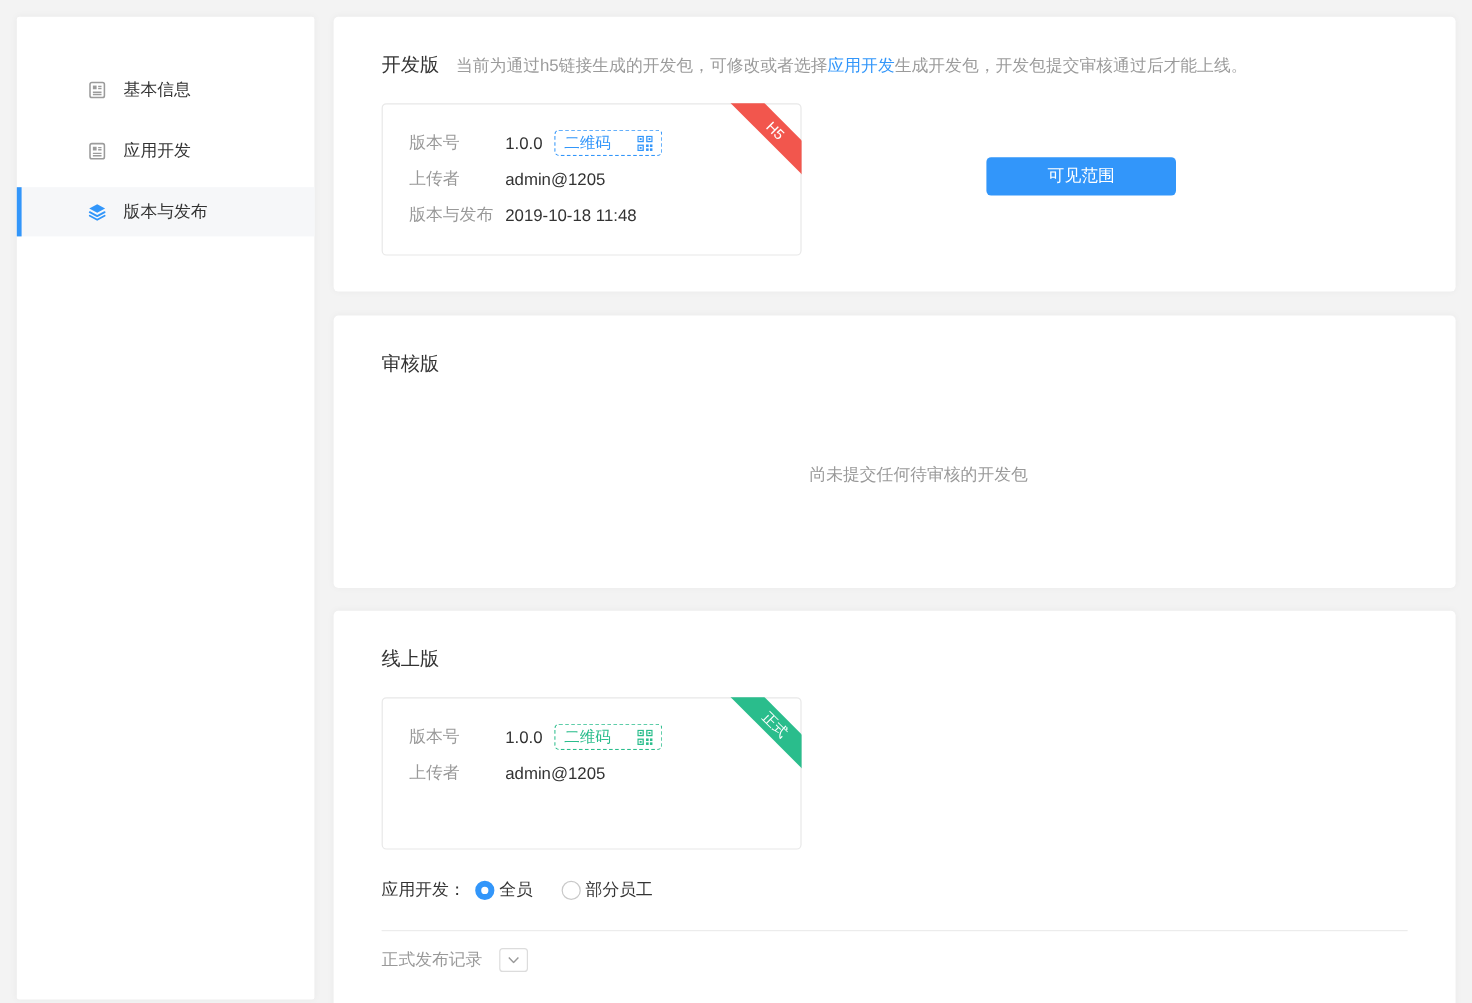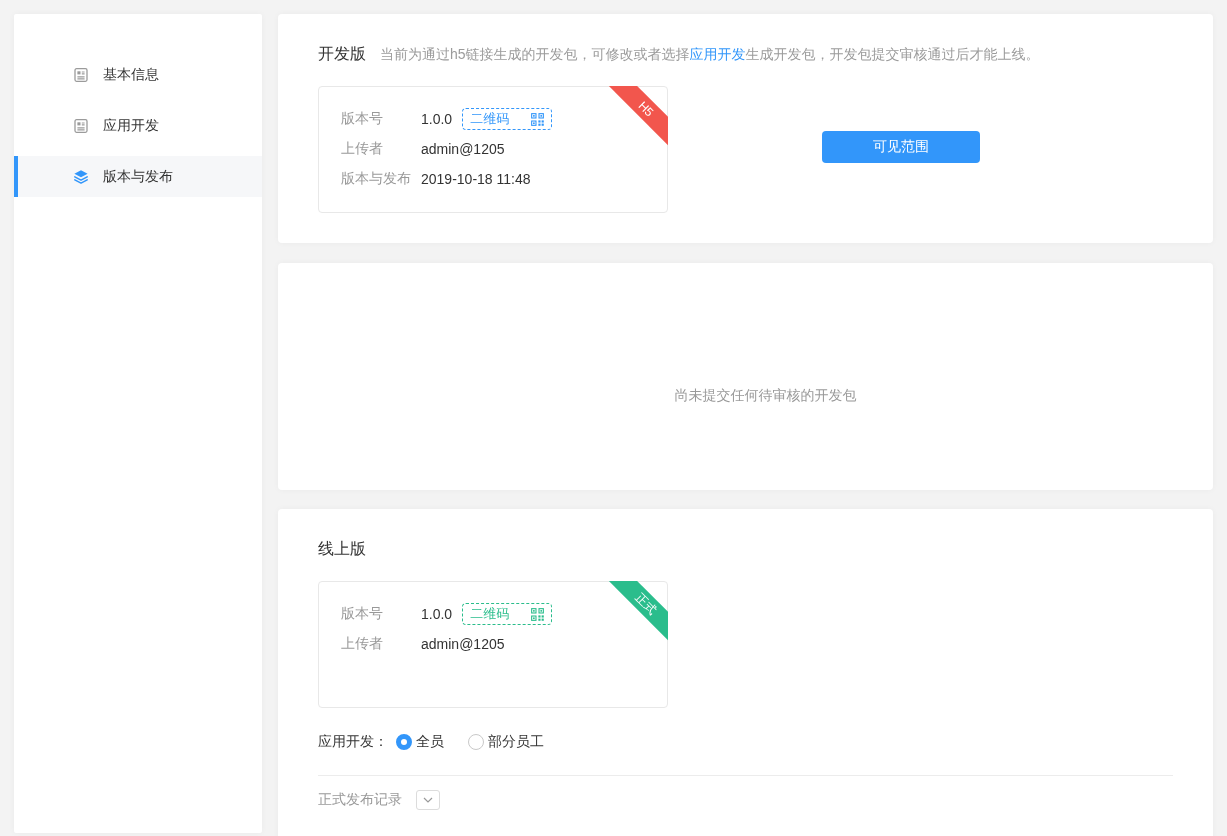--- a/index.html
+++ b/index.html
@@ -202,20 +202,23 @@
     <div class="vrow">
       <span class="vlabel">版本与发布</span>
       <span class="vvalue">2019-10-18 11:48</span>
     </div>
   </div>
 
   <button class="submit-btn">可见范围</button>
 </section>
 
 <section class="card card-review">
+  <div class="sec-title-row">
+    <span class="sec-title">审核版</span>
+  </div>
   <div class="empty-text">尚未提交任何待审核的开发包</div>
 </section>
 
 <section class="card card-online">
   <div class="sec-title-row">
     <span class="sec-title">线上版</span>
   </div>
 
   <div class="version-box">
     <div class="ribbon-wrap">

